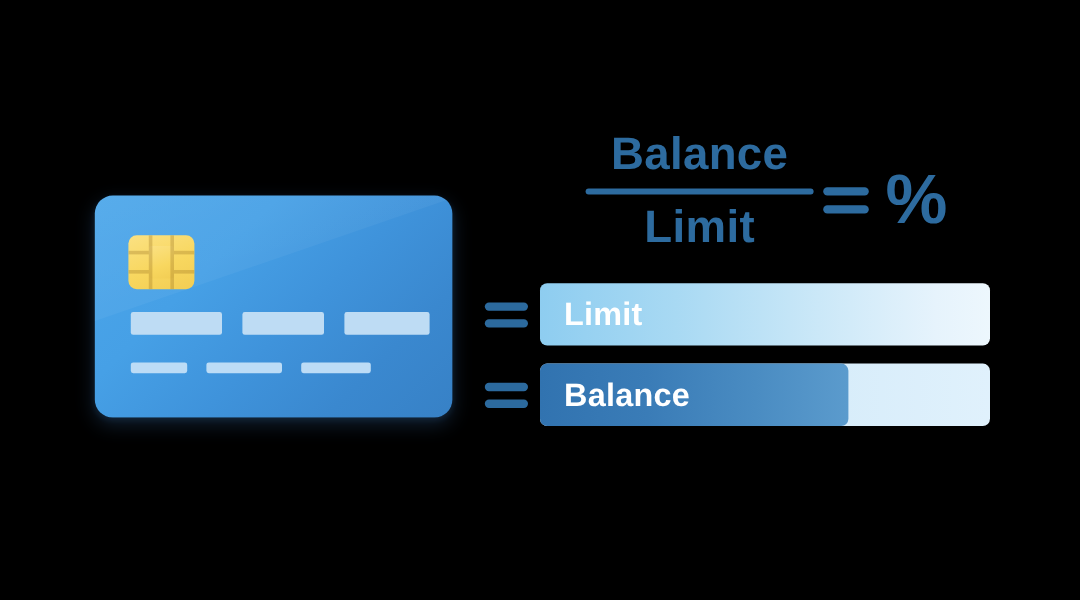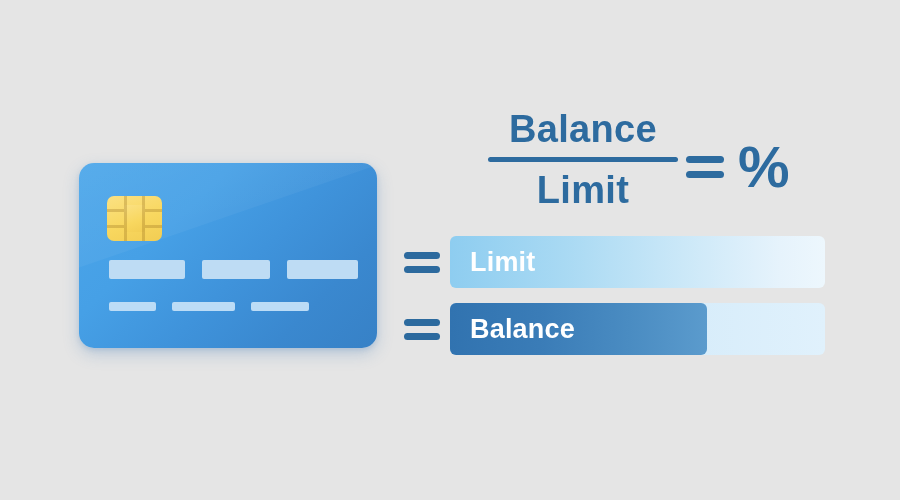--- a/index.html
+++ b/index.html
@@ -7,21 +7,21 @@
     padding: 0;
     background: #ffffff;
   }
   body {
     font-family: "Liberation Sans", sans-serif;
   }
   #stage {
     position: relative;
     width: 900px;
     height: 500px;
-    background: #e5e5e5;
+    background: #000000;
     overflow: hidden;
   }
 
   
   #card-graphic {
     position: absolute;
     left: 79px;
     top: 163px;
     width: 298px;
     height: 185px;

